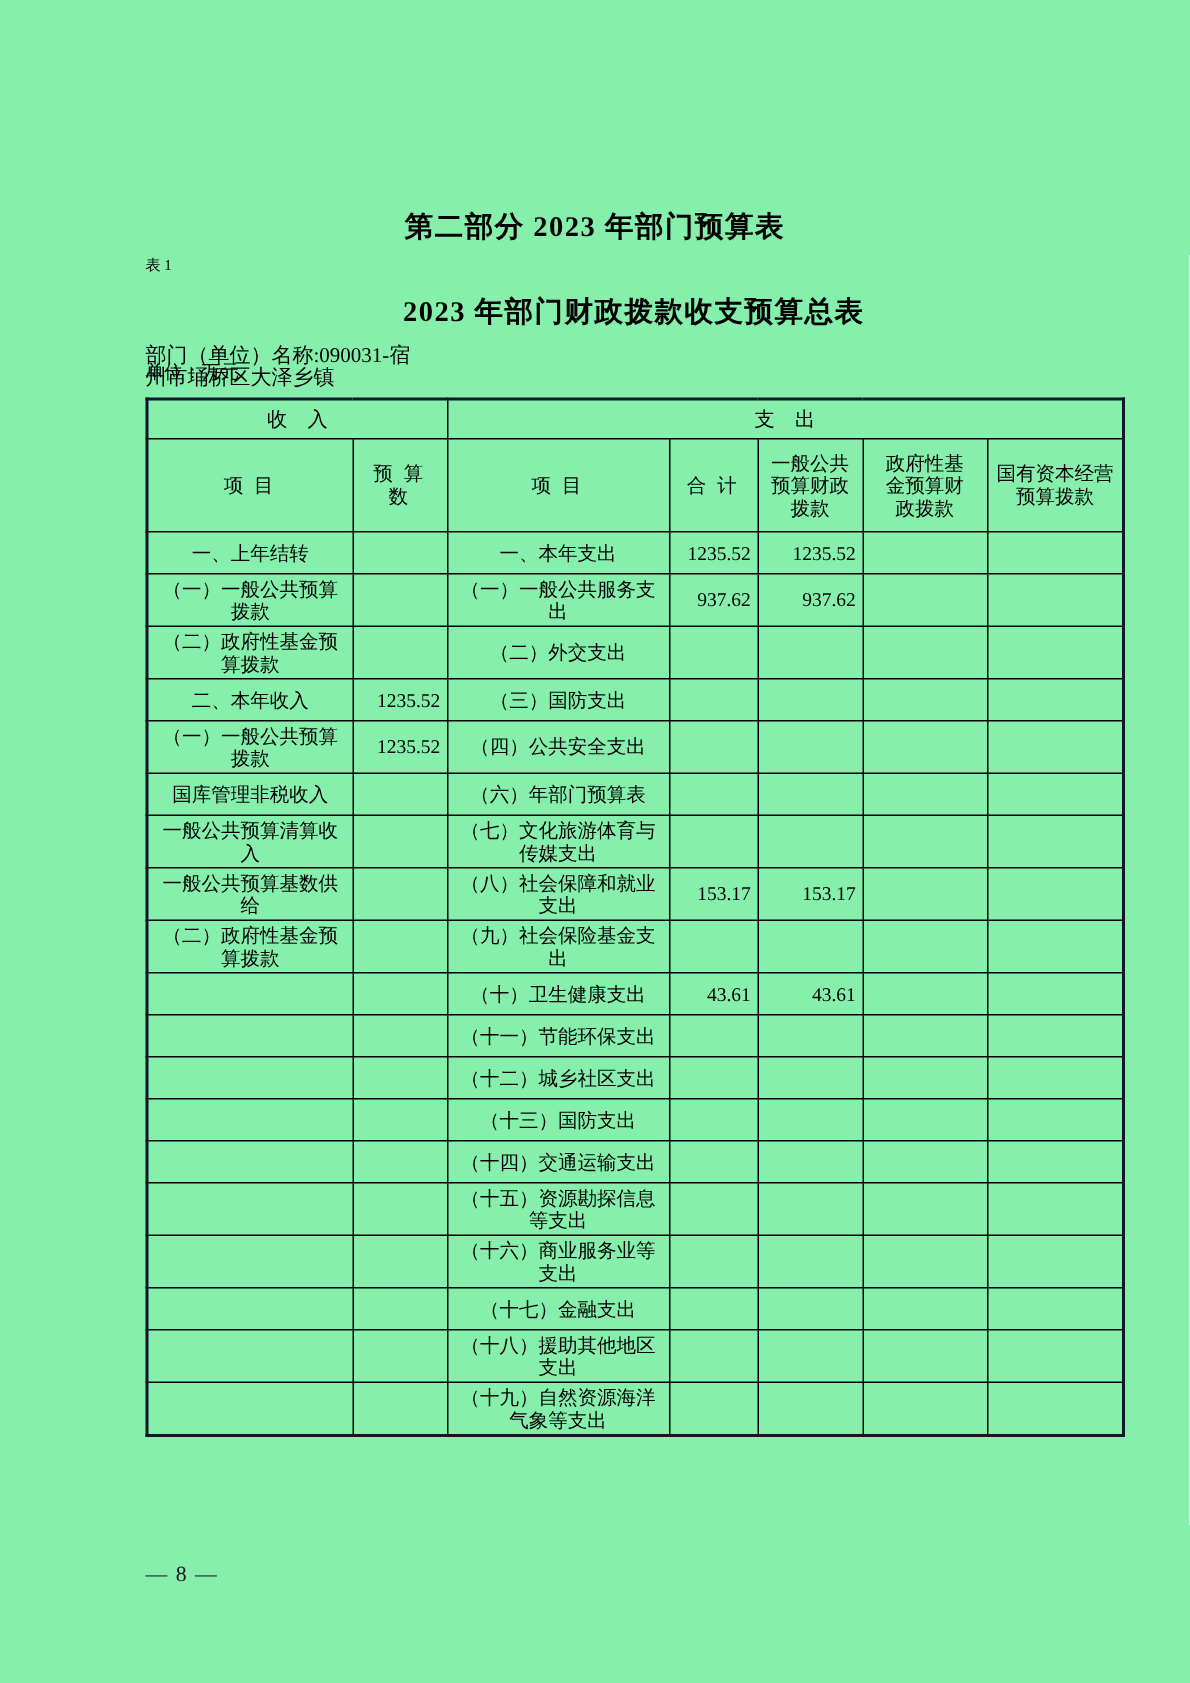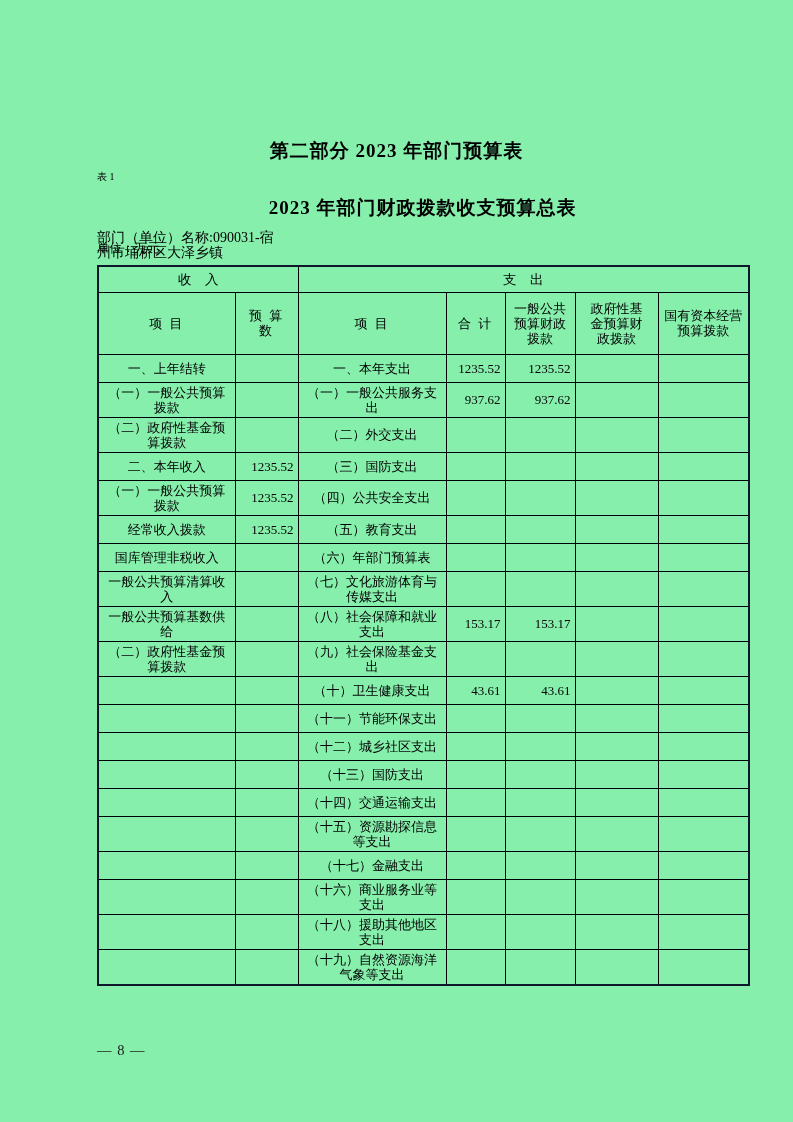--- a/index.html
+++ b/index.html
@@ -146,29 +146,20 @@
         <tr>
           <td class="item-cell">（一）一般公共预算拨款</td>
           <td class="num-cell">1235.52</td>
           <td class="item-cell">（四）公共安全支出</td>
           <td class="num-cell"></td>
           <td class="num-cell"></td>
           <td class="num-cell"></td>
           <td class="num-cell"></td>
         </tr>
         <tr>
-          <td class="item-cell">经常收入拨款</td>
-          <td class="num-cell">1235.52</td>
-          <td class="item-cell">（五）教育支出</td>
-          <td class="num-cell"></td>
-          <td class="num-cell"></td>
-          <td class="num-cell"></td>
-          <td class="num-cell"></td>
-        </tr>
-        <tr>
           <td class="item-cell">国库管理非税收入</td>
           <td class="num-cell"></td>
           <td class="item-cell">（六）年部门预算表</td>
           <td class="num-cell"></td>
           <td class="num-cell"></td>
           <td class="num-cell"></td>
           <td class="num-cell"></td>
         </tr>
         <tr>
           <td class="item-cell">一般公共预算清算收入</td>
@@ -247,30 +238,30 @@
           <td class="num-cell"></td>
           <td class="item-cell">（十五）资源勘探信息等支出</td>
           <td class="num-cell"></td>
           <td class="num-cell"></td>
           <td class="num-cell"></td>
           <td class="num-cell"></td>
         </tr>
         <tr>
           <td class="item-cell"></td>
           <td class="num-cell"></td>
+          <td class="item-cell">（十六）商业服务业等支出</td>
+          <td class="num-cell"></td>
+          <td class="num-cell"></td>
+          <td class="num-cell"></td>
+          <td class="num-cell"></td>
+        </tr>
+        <tr>
+          <td class="item-cell"></td>
+          <td class="num-cell"></td>
           <td class="item-cell">（十七）金融支出</td>
-          <td class="num-cell"></td>
-          <td class="num-cell"></td>
-          <td class="num-cell"></td>
-          <td class="num-cell"></td>
-        </tr>
-        <tr>
-          <td class="item-cell"></td>
-          <td class="num-cell"></td>
-          <td class="item-cell">（十六）商业服务业等支出</td>
           <td class="num-cell"></td>
           <td class="num-cell"></td>
           <td class="num-cell"></td>
           <td class="num-cell"></td>
         </tr>
         <tr>
           <td class="item-cell"></td>
           <td class="num-cell"></td>
           <td class="item-cell">（十八）援助其他地区支出</td>
           <td class="num-cell"></td>

